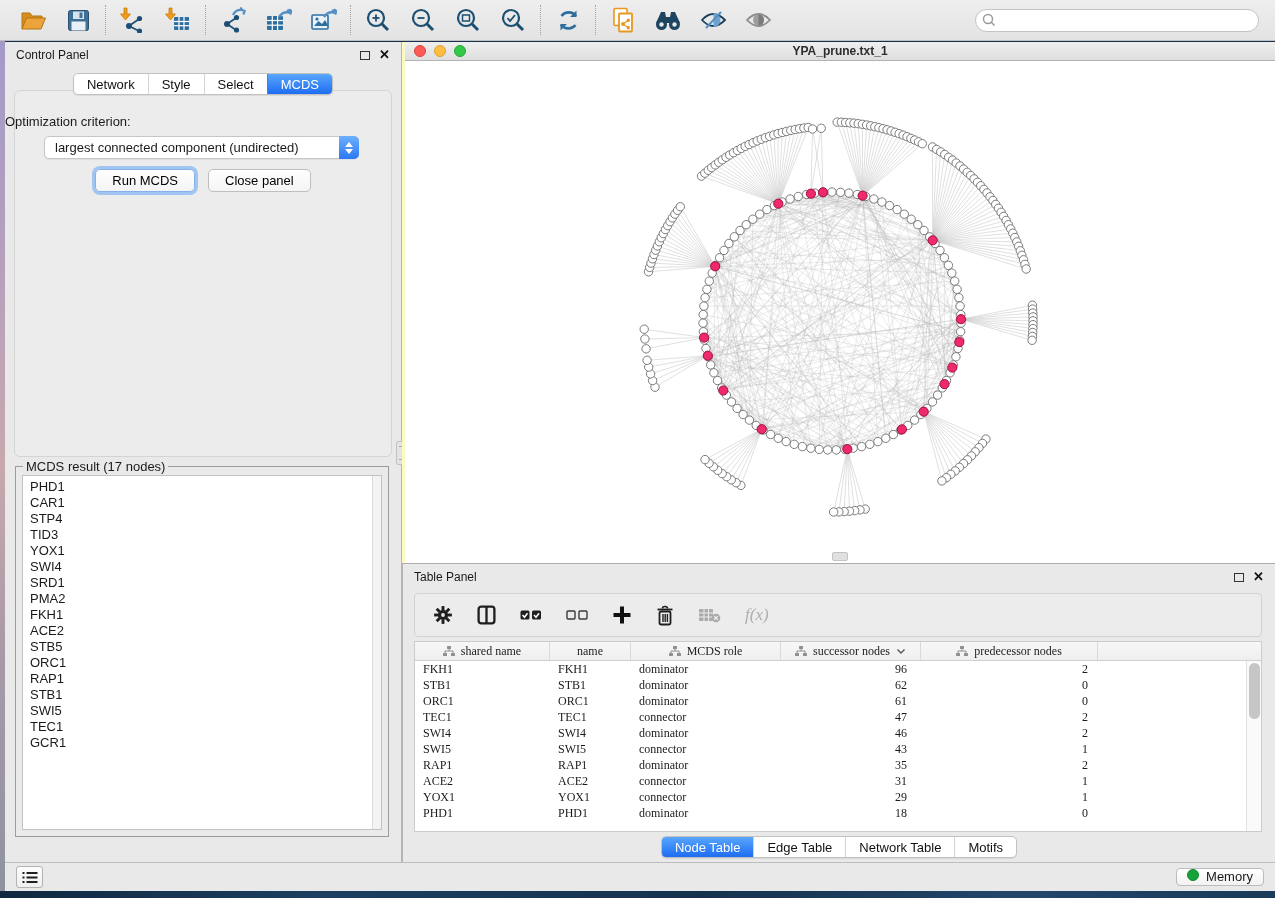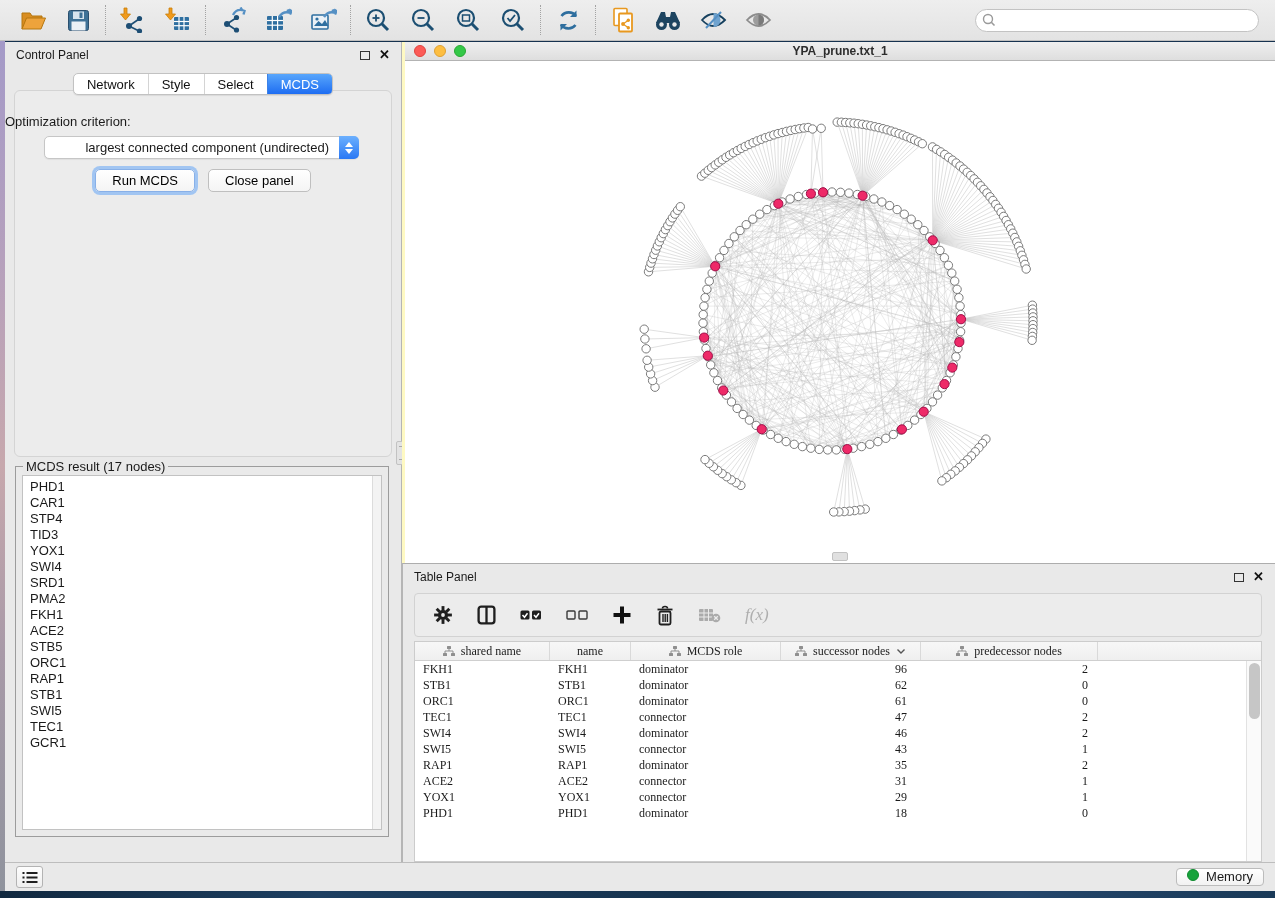--- a/index.html
+++ b/index.html
@@ -41,21 +41,21 @@
   .tabs-row { position:absolute; top:31px; left:0; right:0; display:flex; justify-content:center; }
   .segmented { display:flex; background:#fff; border:1px solid #c2c2c2; border-radius:5px; overflow:hidden;
     height:22px; font-size:13px; box-shadow:0 1px 1px rgba(0,0,0,.08); }
   .segment { padding:0 13px; display:flex; align-items:center; border-left:1px solid #d4d4d4; color:#111; cursor:default; }
   .segment:first-child { border-left:none; }
   .segment.active { background:linear-gradient(#58a6fc,#1e6df2); color:#fff; border-left-color:#3c82e8; }
   .opt-label { position:absolute; top:72px; left:0; right:0; text-align:left; font-size:13px; }
   .dropdown { position:absolute; top:94px; left:39px; width:315px; height:23px; background:#fff;
     border:1px solid #c6c6c6; border-radius:5px; display:flex; align-items:center; font-size:13px;
     box-shadow:0 1px 1px rgba(0,0,0,.06); }
-  .dropdown .dd-text { flex:1; padding:0 10px; white-space:nowrap; overflow:hidden;text-align:right; }
+  .dropdown .dd-text { flex:1; padding:0 10px; white-space:nowrap; overflow:hidden; }
   .dd-stepper { width:20px; height:23px; margin:-1px -1px -1px 0; border-radius:0 5px 5px 0;
     background:linear-gradient(#6cb0fe,#2a78f4); display:flex; flex-direction:column; align-items:center; justify-content:center; gap:2px; }
   .dd-up { width:0;height:0;border-left:4px solid transparent;border-right:4px solid transparent;border-bottom:5px solid #fff; }
   .dd-down { width:0;height:0;border-left:4px solid transparent;border-right:4px solid transparent;border-top:5px solid #fff; }
   .btn-row { position:absolute; top:127px; left:0; right:0; display:flex; justify-content:center; gap:13px; }
   .mac-btn { height:23px; padding:0 16px; background:linear-gradient(#ffffff,#f4f4f4);
     border:1px solid #bfbfbf; border-radius:5px; font-size:13px; font-family:"Liberation Sans",sans-serif; cursor:default; }
   .mac-btn.focused { border-color:#88b0e8; box-shadow:0 0 0 3px rgba(100,165,248,.55); }
   .result-box { position:absolute; left:10px; right:12px; top:424px; bottom:25px;
     border:1px solid #9c9c9c; background:#eaeaea; }
@@ -1340,20 +1340,28 @@
               <div class="td l" style="width: 81px;">PHD1</div>
               <div class="td l" style="width: 150px;">dominator</div>
               <div class="td r" style="width: 140px; padding-right: 14px;">18</div>
               <div class="td r" style="width: 177px; padding-right: 10px;">0</div>
             </div>
           </div>
         <div class="vscroll">
             <div class="vthumb"></div>
           </div>
       </div>
+      <div class="tp-tabs">
+        <div class="segmented" id="tp-tabs">
+            <div class="segment active">Node Table</div>
+            <div class="segment">Edge Table</div>
+            <div class="segment">Network Table</div>
+            <div class="segment">Motifs</div>
+          </div>
+      </div>
     </div>
   </div>
 </div>
 
 <div class="status-bar">
   <div class="console-btn">
     <svg width="16" height="13" viewBox="0 0 16 13">
         <g fill="#1f1f1f">
           <rect x="0.5" y="1" width="2" height="2"></rect>
           <rect x="4.5" y="1" width="11" height="2"></rect>

